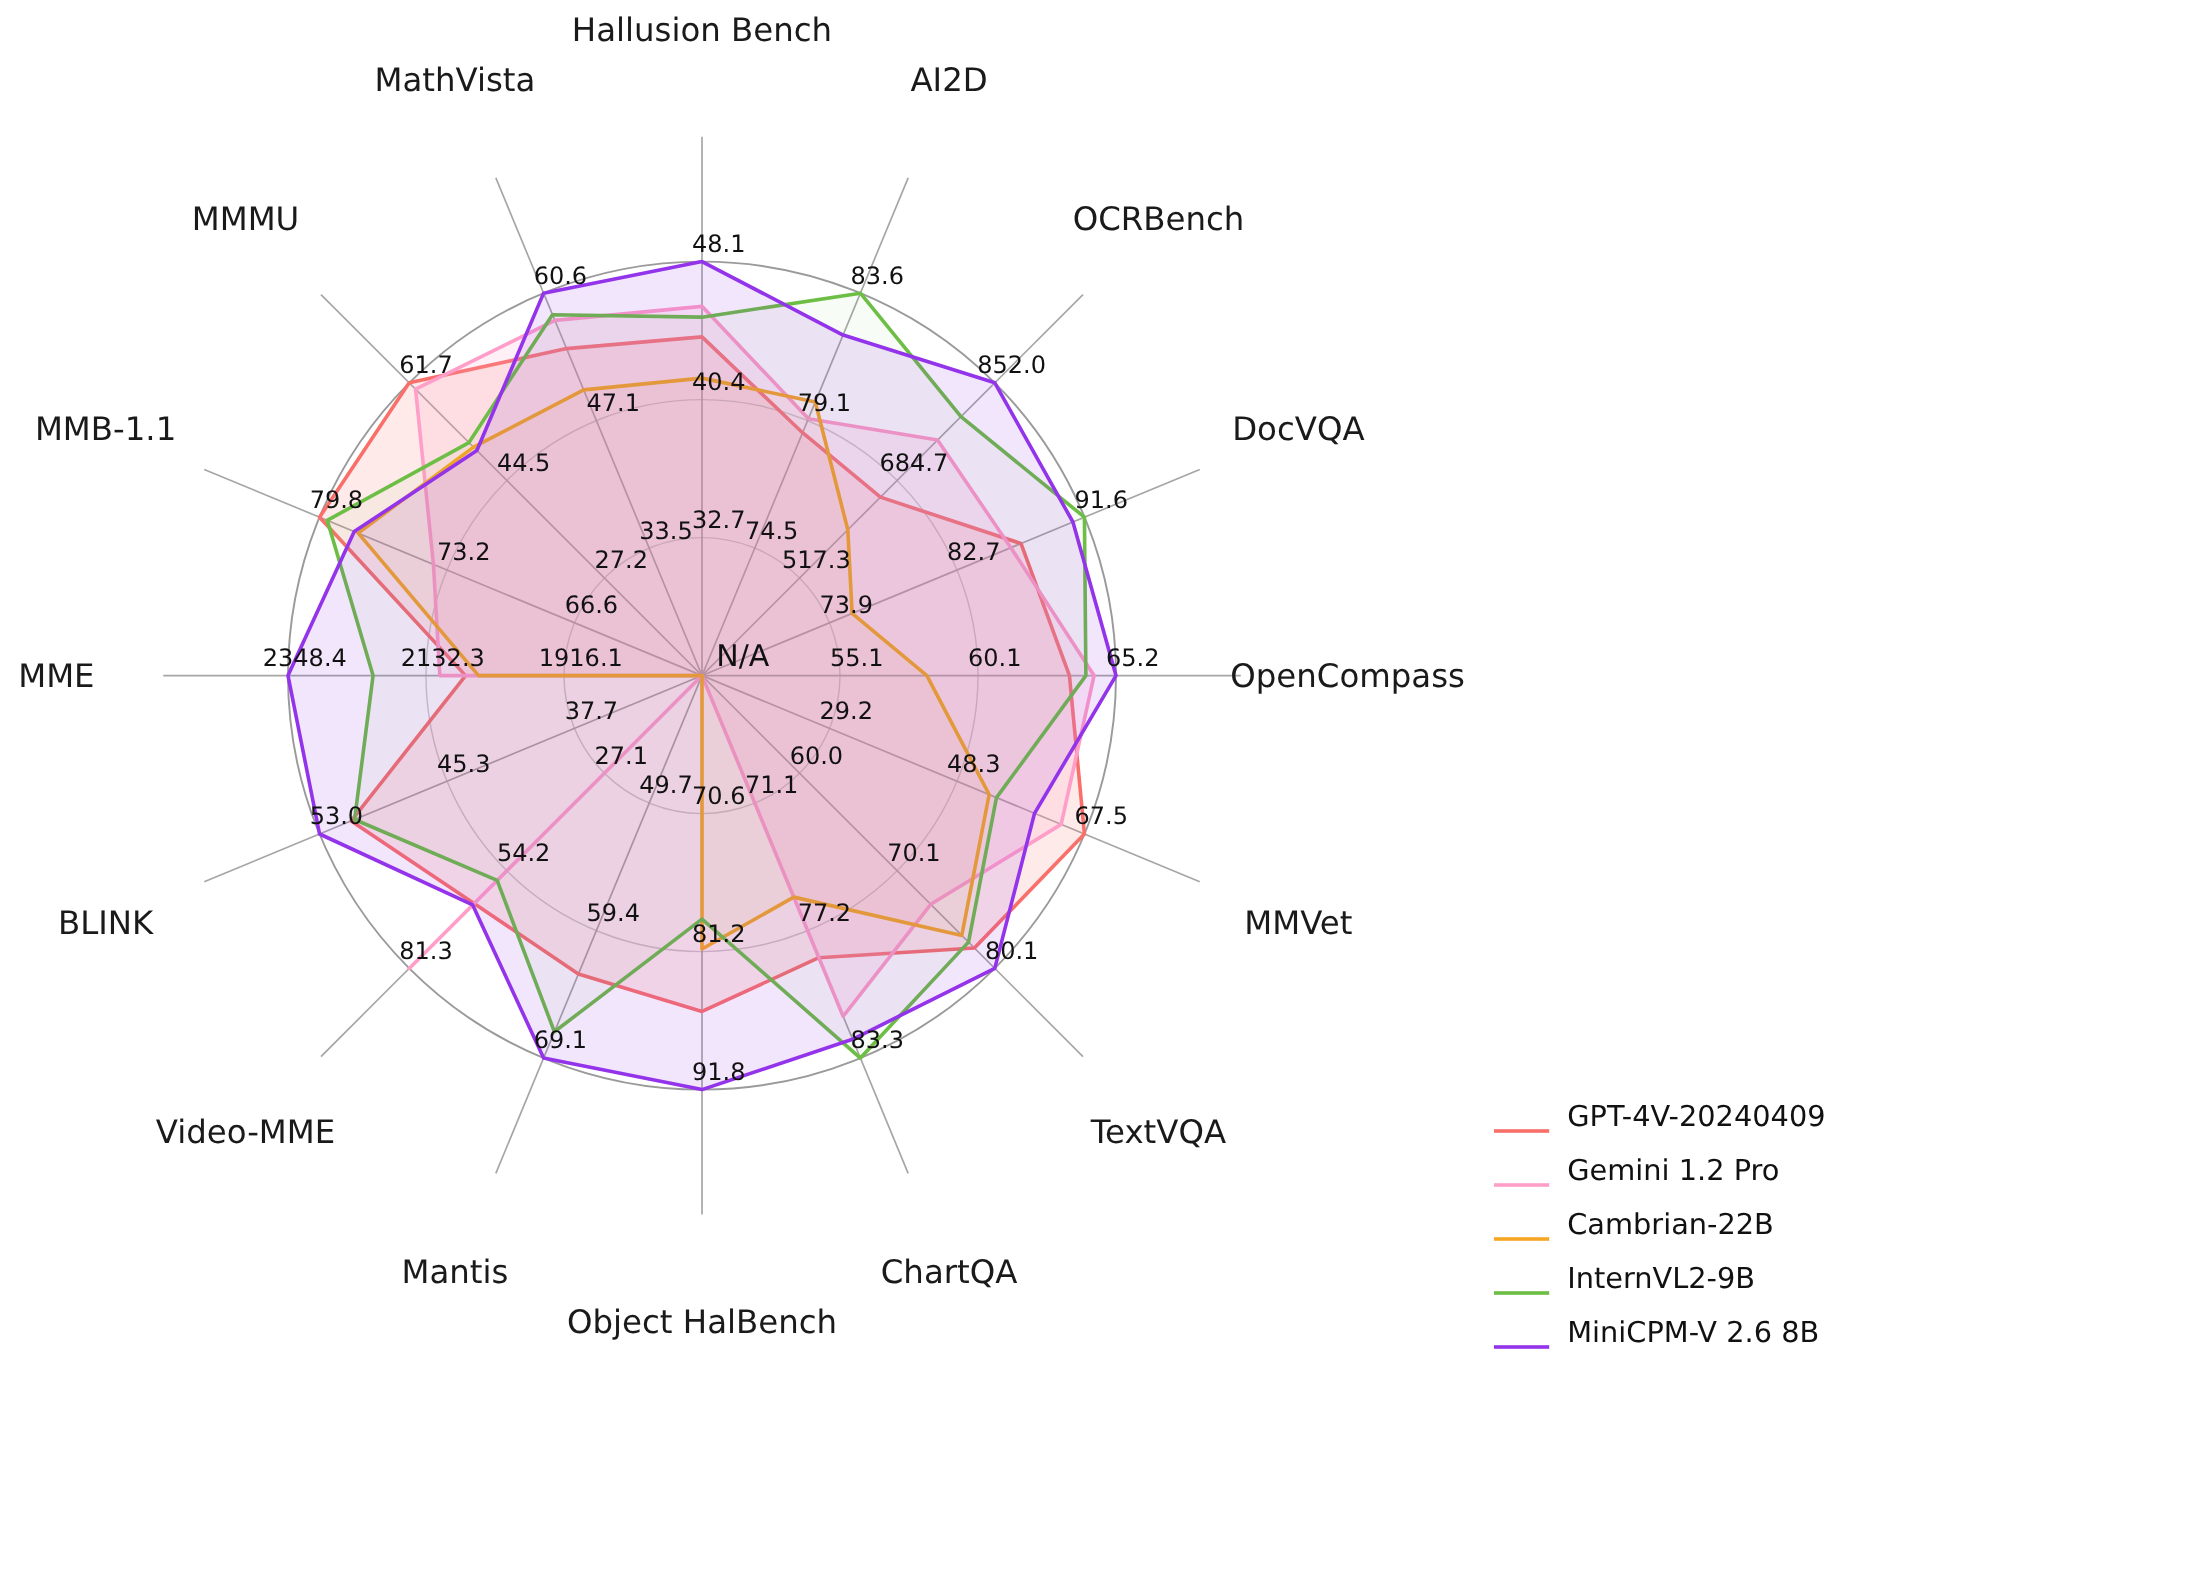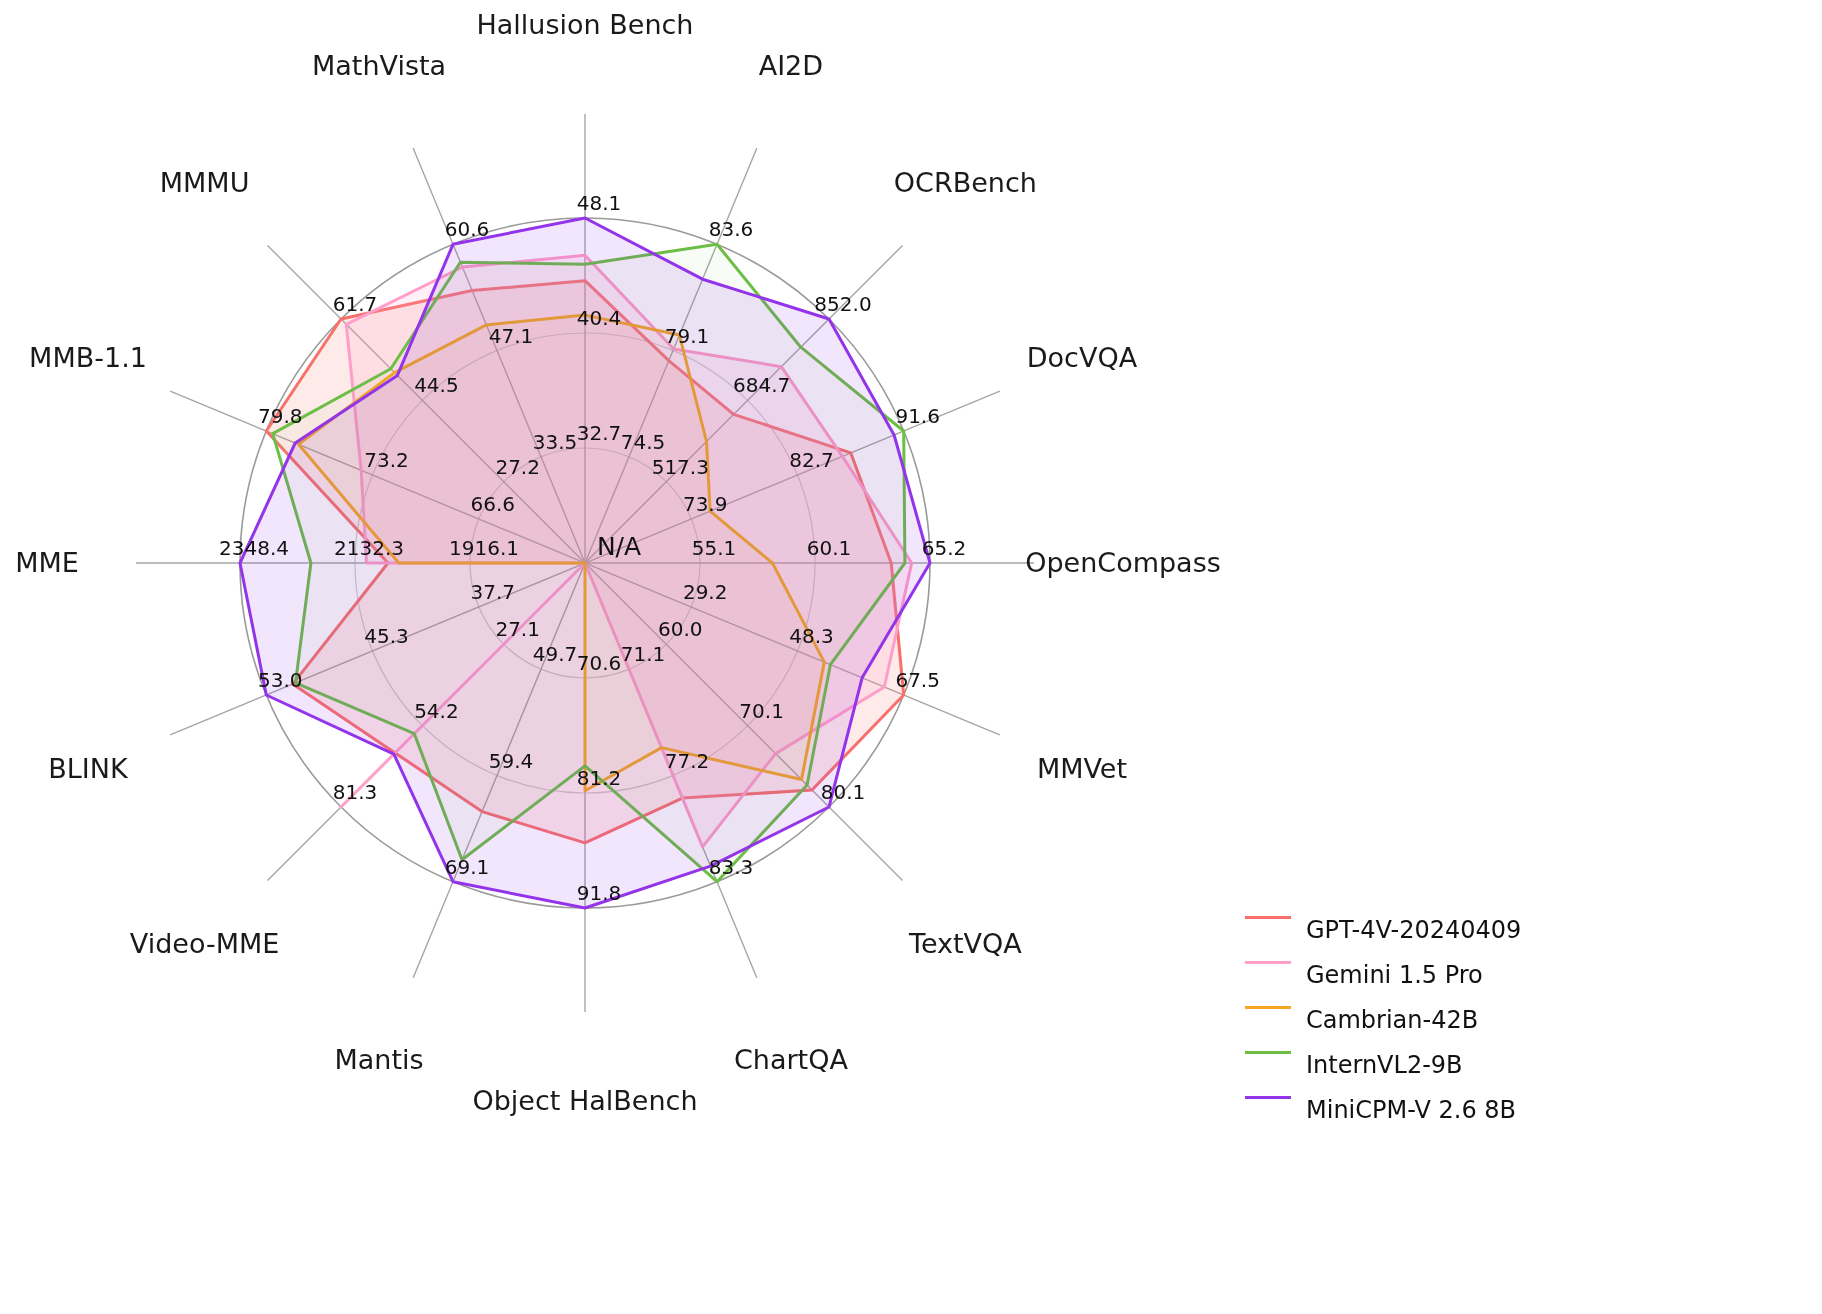--- a/index.html
+++ b/index.html
@@ -8,21 +8,21 @@
     width:1822px;height:1314px;
     background:#ffffff;
     font-family:"DejaVu Sans", sans-serif;
     overflow:hidden;
   }
   #radar-svg{position:absolute;left:0;top:0;}
   .legend{
     position:absolute;left:1245px;top:916px;
     display:flex;flex-direction:column;gap:17px;
   }
-  .legend-row{display:flex;align-items:flex-start;gap:15px;}
+  .legend-row{display:flex;align-items:flex-end;gap:15px;}
   .legend-swatch{width:46px;height:3px;background:#888;flex:0 0 auto;}
   .legend-label{font-size:24px;color:#111;white-space:nowrap;}
 </style>
 </head>
 <body>
 
 <div id="stage">
   <svg id="radar-svg" width="1822" height="1314" viewBox="0 0 1822 1314">
       <circle cx="585" cy="563" r="115" fill="none" stroke="#CCCCCC" stroke-width="1.2"></circle>
       <circle cx="585" cy="563" r="230" fill="none" stroke="#CCCCCC" stroke-width="1.2"></circle>
@@ -107,25 +107,25 @@
       <text x="379.1" y="66.0" dy="0.35em" text-anchor="middle" font-size="27" fill="#1a1a1a">MathVista</text>
     </svg>
 
   <div class="legend">
     <div class="legend-row">
       <div class="legend-swatch" style="background: rgb(249, 112, 107);"></div>
       <span class="legend-label">GPT-4V-20240409</span>
     </div>
     <div class="legend-row">
       <div class="legend-swatch" style="background: rgb(255, 158, 201);"></div>
-      <span class="legend-label">Gemini 1.5 Pro</span>
+      <span class="legend-label">Gemini 1.2 Pro</span>
     </div>
     <div class="legend-row">
       <div class="legend-swatch" style="background: rgb(245, 166, 35);"></div>
-      <span class="legend-label">Cambrian-42B</span>
+      <span class="legend-label">Cambrian-22B</span>
     </div>
     <div class="legend-row">
       <div class="legend-swatch" style="background: rgb(108, 190, 69);"></div>
       <span class="legend-label">InternVL2-9B</span>
     </div>
     <div class="legend-row">
       <div class="legend-swatch" style="background: rgb(147, 51, 234);"></div>
       <span class="legend-label">MiniCPM-V 2.6 8B</span>
     </div>
   </div>

